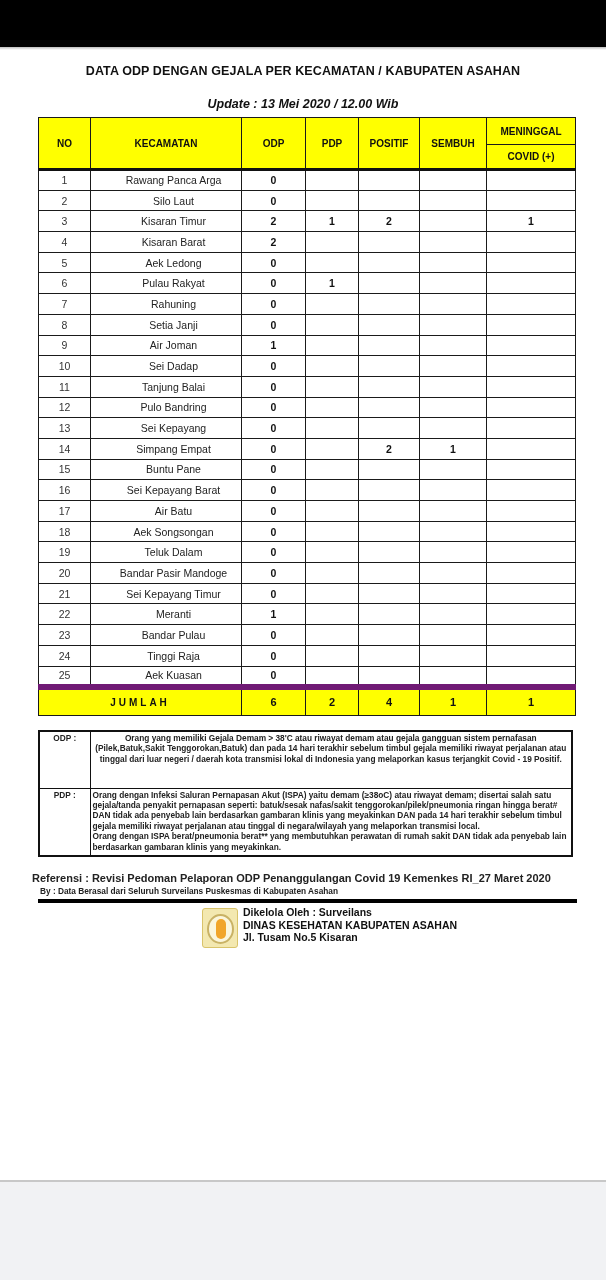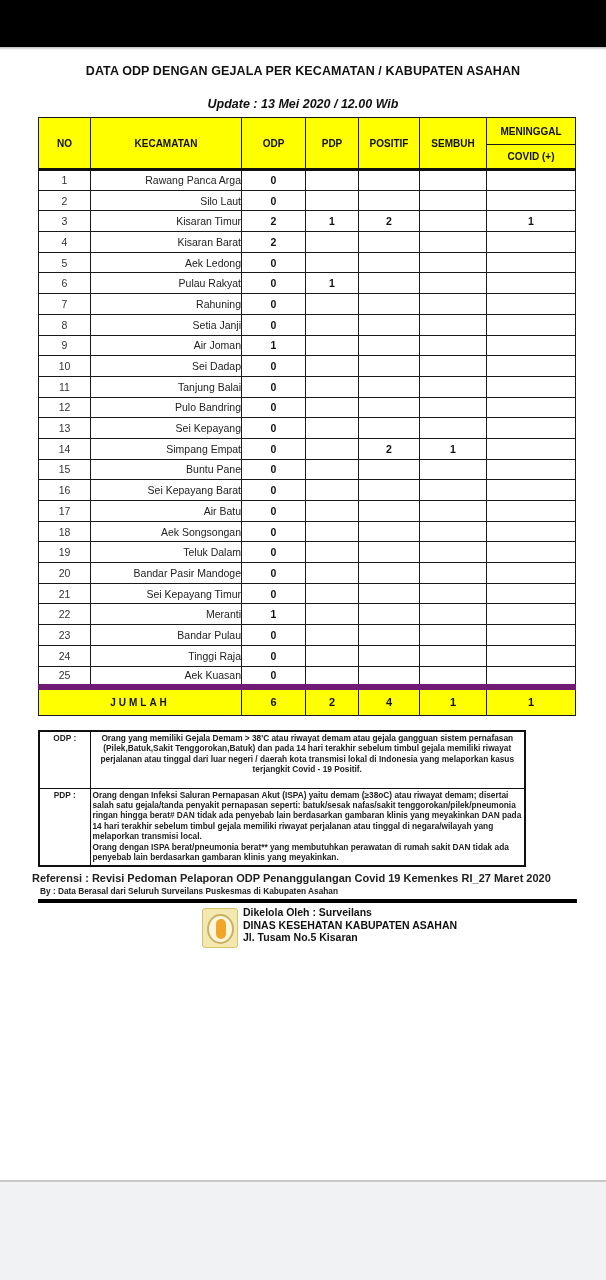--- a/index.html
+++ b/index.html
@@ -16,26 +16,26 @@
 
     table.data { position: absolute; left: 38px; top: 117px; width: 537px; border-collapse: collapse; table-layout: fixed; }
     table.data td, table.data th { border: 1px solid #1a1a1a; font-size: 10.5px; height: 20.7px; padding: 0; }
     table.data th { background: #ffff00; font-weight: bold; font-size: 10px; text-align: center; }
     table.data thead tr.h1 th { height: 27px; }
     table.data thead tr.h2 th { height: 25px; }
     table.data thead { border-bottom: 3px solid #111; }
     table.data thead tr.h2 th { border-bottom: 3px solid #111; margin-top: 48px; }
     table.data thead tr.h1 th.rowspan { border-bottom: 3px solid #111; }
     table.data td.no { text-align: center; color: #333; }
-    table.data td.name { text-align: right; padding-left: 15px; color: #222; }
+    table.data td.name { text-align: center; padding-left: 15px; color: #222; }
     table.data td.num { text-align: center; font-weight: bold; }
     table.data tr.total td { background: #ffff00; font-weight: bold; height: 29px; text-align: center; font-size: 11px; border-top: 6px solid #701a75; }
     table.data tr.total td.label { letter-spacing: 3px; font-size: 10px; }
 
-    table.notes { position: absolute; left: 38px; top: 730px; width: 488px; border-collapse: collapse; table-layout: fixed; border: 2px solid #111; }
+    table.notes { position: absolute; left: 38px; top: 730px; width: 535px; border-collapse: collapse; table-layout: fixed; border: 2px solid #111; }
     table.notes td { border: 1px solid #111; font-size: 8.3px; font-weight: bold; color: #222; vertical-align: top; line-height: 10.4px; padding: 1px 2px 3px 2px; }
     table.notes td.key { text-align: center; width: 51px; }
 
     .ref { position: absolute; left: 32px; top: 872px; font-size: 11px; font-weight: bold; color: #222; }
     .by { position: absolute; left: 40px; top: 886px; font-size: 8.3px; font-weight: bold; color: #222; }
     .rule { position: absolute; left: 38px; top: 899px; width: 539px; height: 4px; background: #000; }
 
     .footer { position: absolute; left: 202px; top: 906px; width: 290px; height: 50px; }
     .logo { position: absolute; left: 0; top: 2px; width: 36px; height: 40px; background: #f3e8b0; border: 1px solid #d9c36a; border-radius: 3px; }
     .logo .ring { position: absolute; left: 4px; top: 5px; width: 27px; height: 30px; border-radius: 50%; border: 2px solid #c9b265; background: #fbf6dc; }

